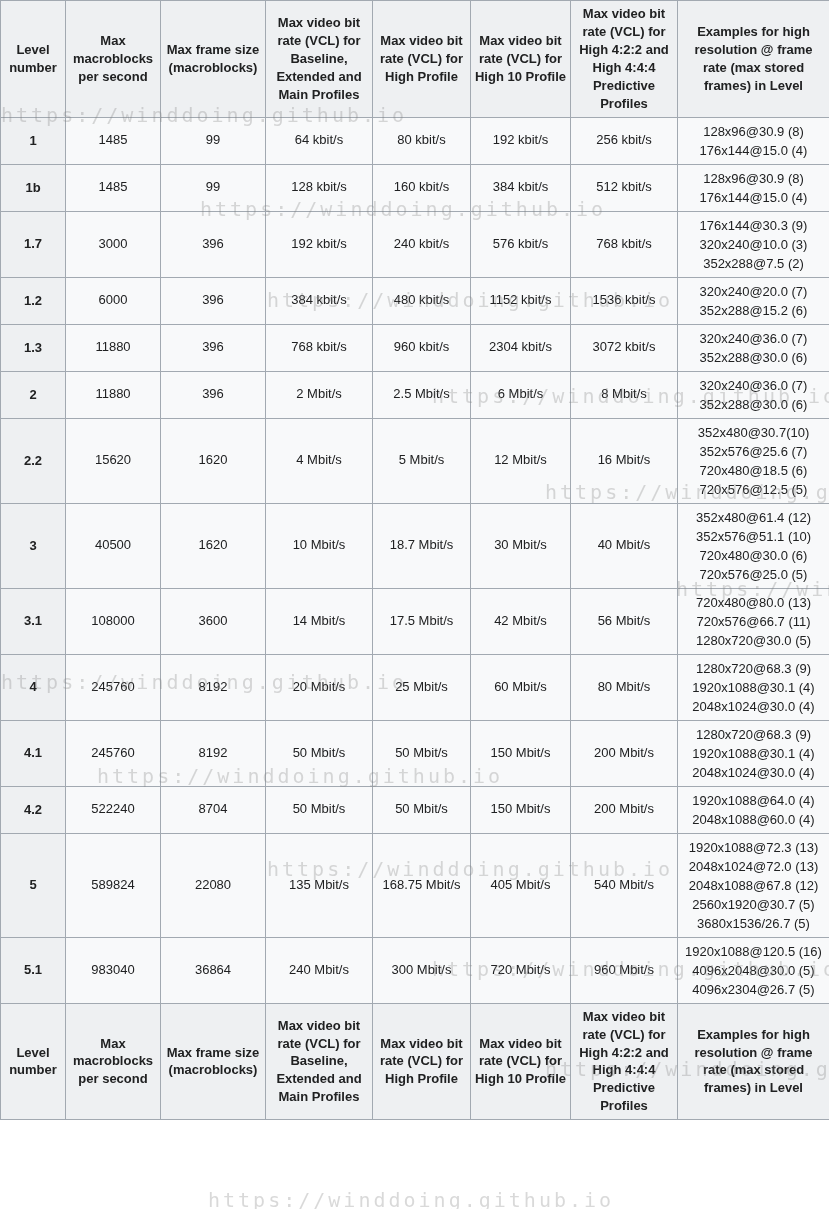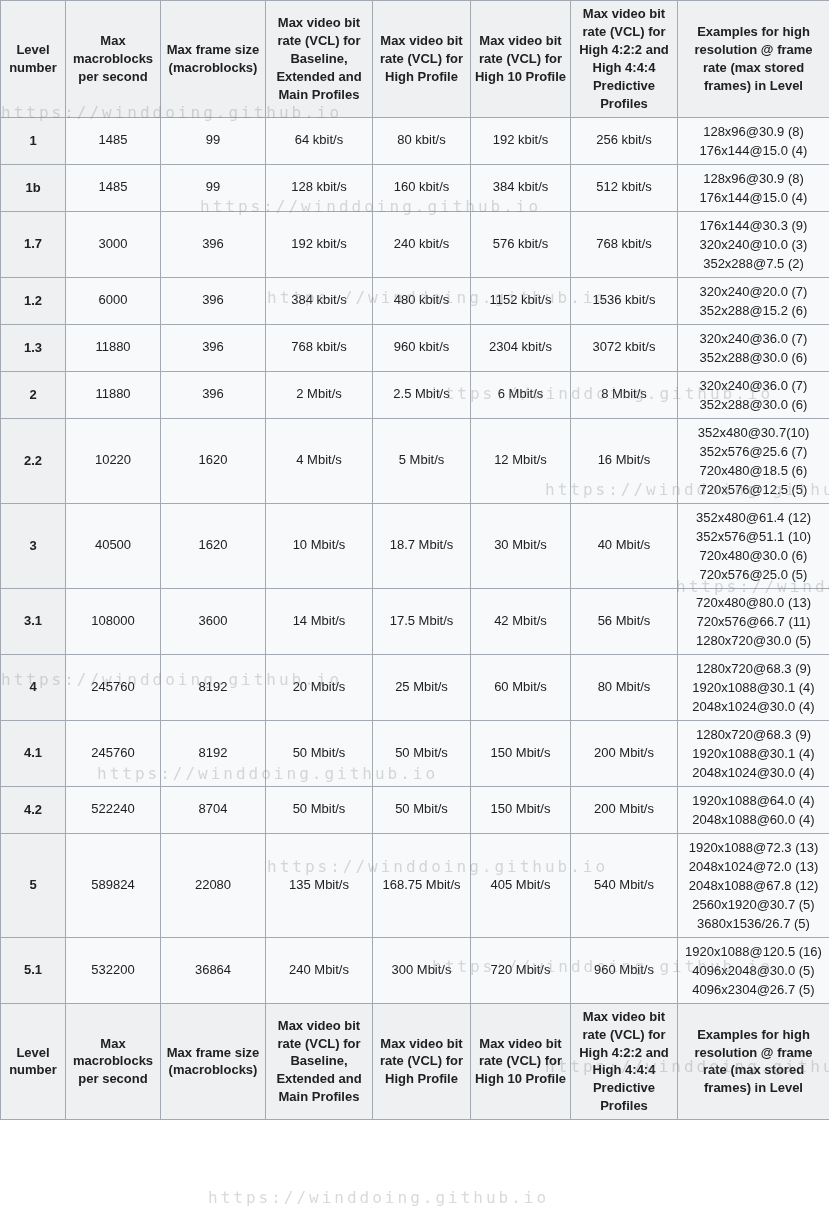--- a/index.html
+++ b/index.html
@@ -51,21 +51,21 @@
   
   #watermarks {
     position: absolute;
     left: 0; top: 0; right: 0; bottom: 0;
     pointer-events: none;
     z-index: 5;
   }
   .wm {
     position: absolute;
     font-family: "DejaVu Sans Mono", monospace;
-    font-size: 16px;
+    font-size: 20px;
     letter-spacing: 3px;
     color: rgba(130, 130, 130, 0.30);
     white-space: nowrap;
   }
 </style>
 </head>
 <body>
 
 <div id="stage">
   <table class="levels">
@@ -166,21 +166,21 @@
           <td>2.5 Mbit/s</td>
           <td>6 Mbit/s</td>
           <td>8 Mbit/s</td>
           <td class="examples-cell">
             <div>320x240@36.0 (7)</div>
             <div>352x288@30.0 (6)</div>
           </td>
         </tr>
         <tr>
           <th class="level-cell">2.2</th>
-          <td>10220</td>
+          <td>15620</td>
           <td>1620</td>
           <td>4 Mbit/s</td>
           <td>5 Mbit/s</td>
           <td>12 Mbit/s</td>
           <td>16 Mbit/s</td>
           <td class="examples-cell">
             <div>352x480@30.7(10)</div>
             <div>352x576@25.6 (7)</div>
             <div>720x480@18.5 (6)</div>
             <div>720x576@12.5 (5)</div>
@@ -267,21 +267,21 @@
           <td class="examples-cell">
             <div>1920x1088@72.3 (13)</div>
             <div>2048x1024@72.0 (13)</div>
             <div>2048x1088@67.8 (12)</div>
             <div>2560x1920@30.7 (5)</div>
             <div>3680x1536/26.7 (5)</div>
           </td>
         </tr>
         <tr>
           <th class="level-cell">5.1</th>
-          <td>532200</td>
+          <td>983040</td>
           <td>36864</td>
           <td>240 Mbit/s</td>
           <td>300 Mbit/s</td>
           <td>720 Mbit/s</td>
           <td>960 Mbit/s</td>
           <td class="examples-cell">
             <div>1920x1088@120.5 (16)</div>
             <div>4096x2048@30.0 (5)</div>
             <div>4096x2304@26.7 (5)</div>
           </td>

